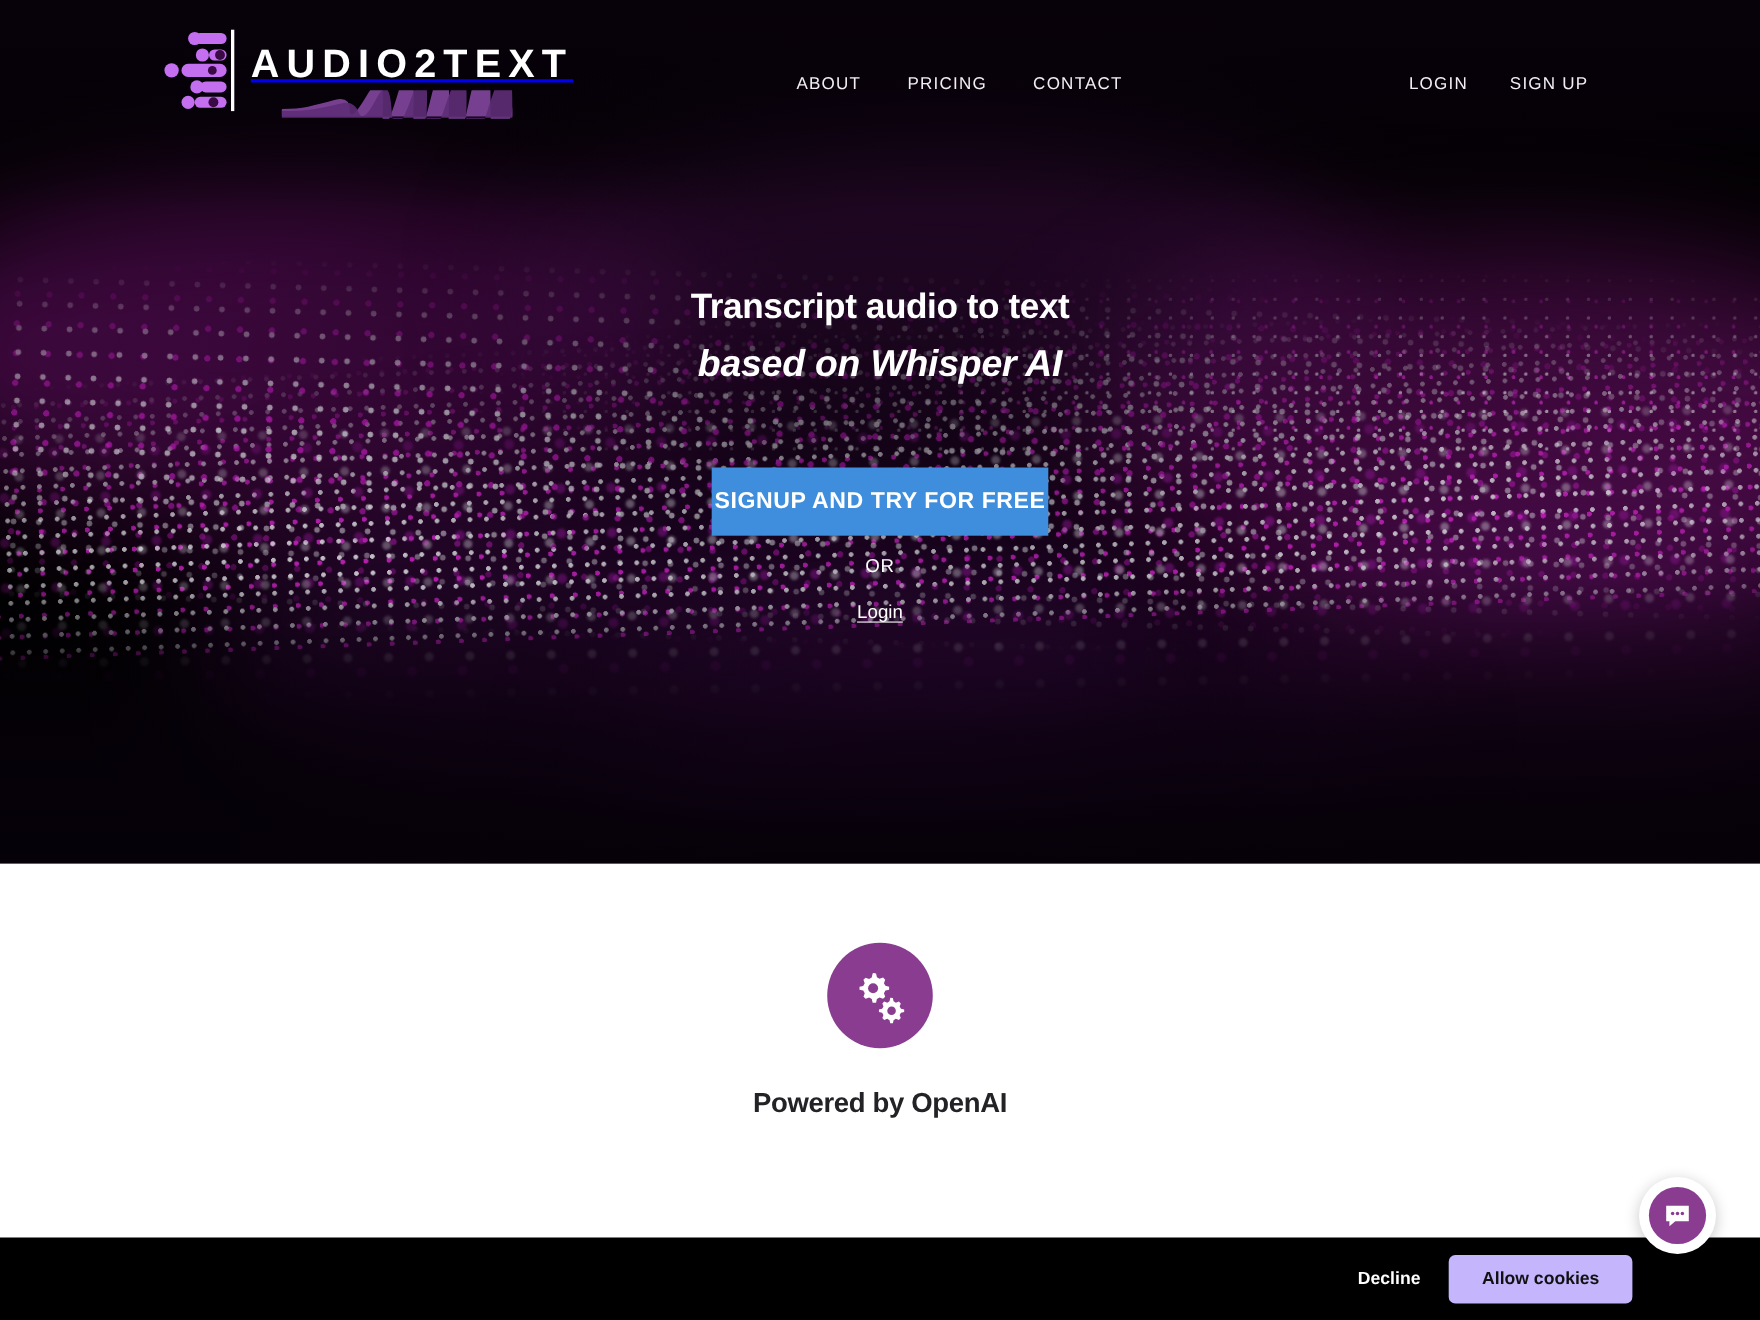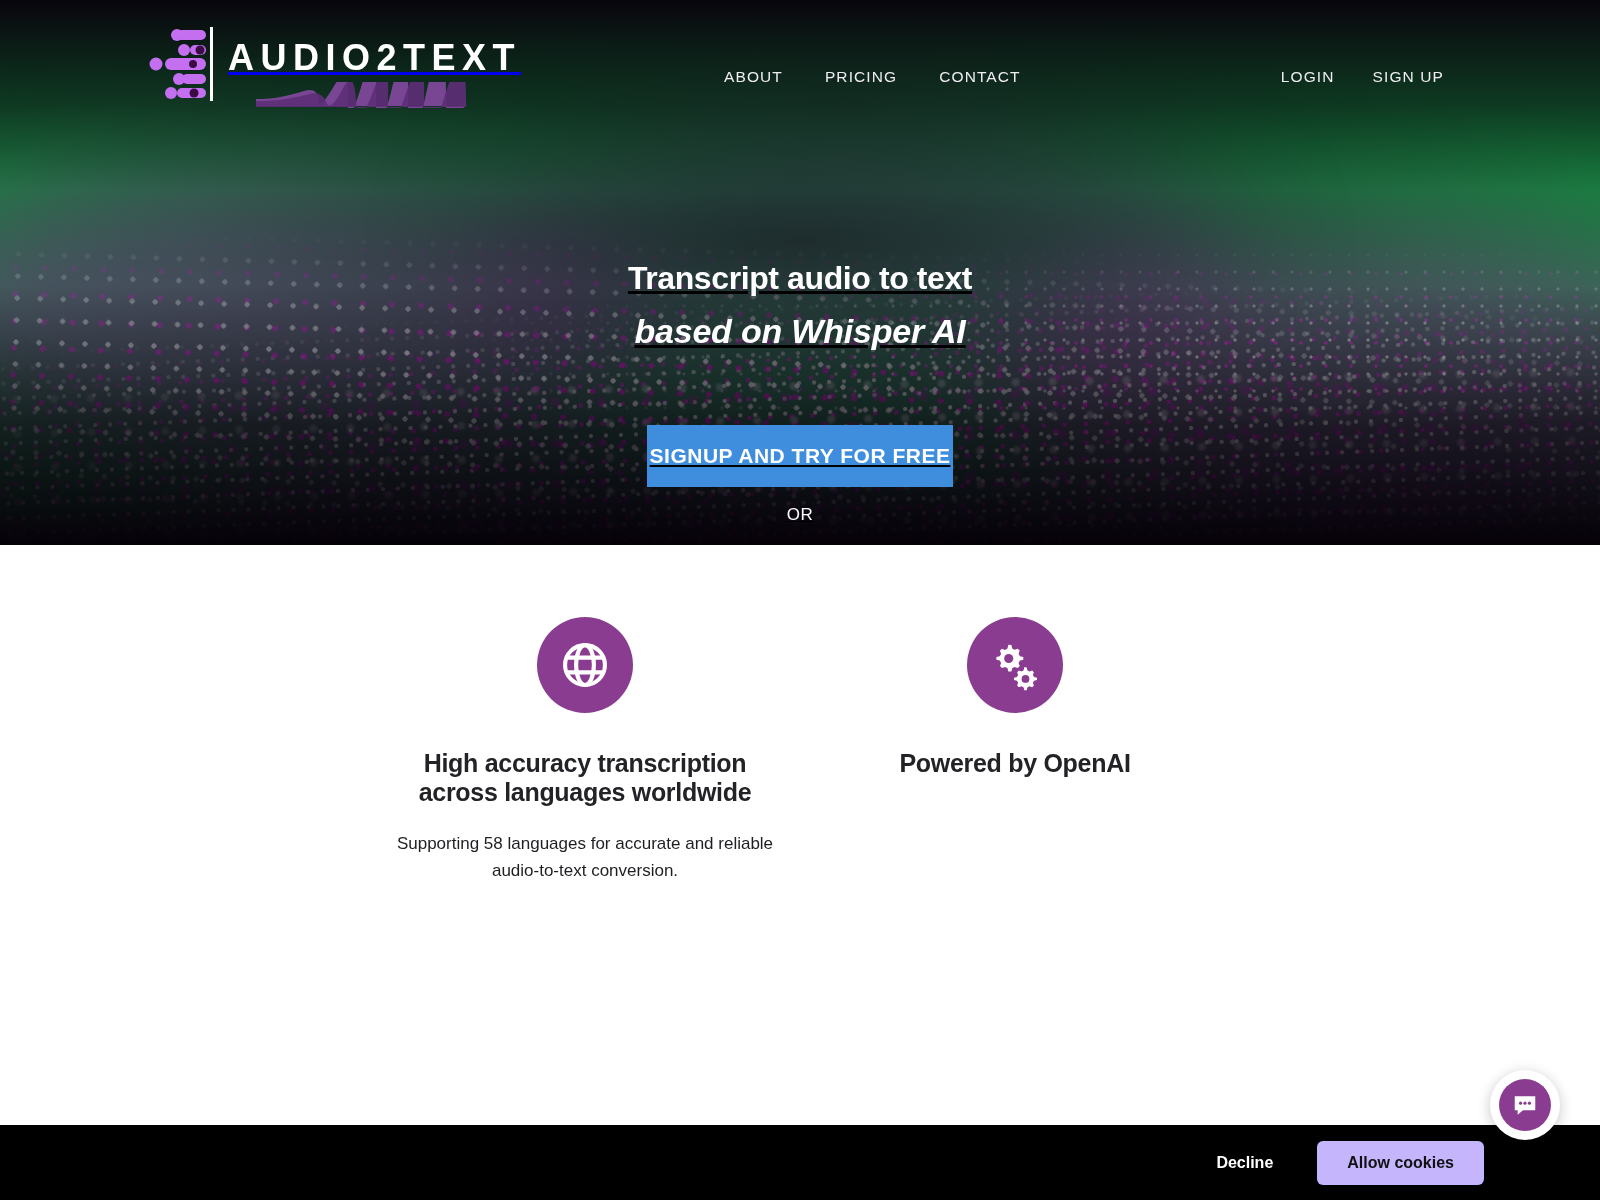--- a/index.html
+++ b/index.html
@@ -8,24 +8,23 @@
   body {
     font-family: "Liberation Sans", sans-serif;
     background:#ffffff;
     position:relative;
   }
 
   
   .hero {
     position:relative;
     width:1600px;
-    height:545px;
-    background:#15803d;
+    height:785px;
+    background:#000000;
     overflow:hidden;
-    text-decoration:underline;
   }
   
   .hero-bg { position:absolute; inset:0; overflow:hidden; }
   .glow {
     position:absolute;
     border-radius:50%;
     filter:blur(60px);
     pointer-events:none;
   }
   .g1 { left:-120px; top:170px;  width:760px; height:300px; background:rgba(150,20,150,.42); }
@@ -227,21 +226,21 @@
   .cookie-bar {
     position:absolute;
     left:0; bottom:0;
     width:1600px;
     height:75px;
     background:#000000;
     display:flex;
     align-items:center;
     justify-content:flex-end;
     padding-right:116px;
-    gap:38px;
+    gap:20px;
     z-index:30;
   }
   .decline-btn {
     background:transparent;
     border:none;
     color:#ffffff;
     font-size:16px;
     font-weight:700;
     font-family:inherit;
     cursor:pointer;
@@ -343,34 +342,20 @@
     <h1 class="hero-title">Transcript audio to text</h1>
     <p class="hero-sub">based on Whisper AI</p>
     <button class="cta-btn">SIGNUP AND TRY FOR FREE</button>
     <div class="or-text">OR</div>
     <a class="login-link" href="#">Login</a>
   </div>
 </section>
 
 <section class="features">
 
-  <div class="feature">
-    <div class="feature-icon">
-      <svg width="52" height="52" viewBox="0 0 24 24">
-        <g fill="none" stroke="#ffffff" stroke-width="1.9">
-          <circle cx="12" cy="12" r="9.2"></circle>
-          <ellipse cx="12" cy="12" rx="4.1" ry="9.2"></ellipse>
-          <line x1="2.9" y1="8.6" x2="21.1" y2="8.6"></line>
-          <line x1="2.9" y1="15.4" x2="21.1" y2="15.4"></line>
-        </g>
-      </svg>
-    </div>
-    <h3 class="feature-title">High accuracy transcription across languages worldwide</h3>
-    <p class="feature-desc">Supporting 58 languages for accurate and reliable audio-to-text conversion.</p>
-  </div>
 
   <div class="feature">
     <div class="feature-icon">
       <svg width="52" height="52" viewBox="0 0 24 24">
         <g fill="#ffffff">
           <path d="M9.1 2.6l1.25.22.35 1.55 1.1.63 1.48-.53.9.9-.53 1.48.63 1.1 1.55.35v1.27l-1.55.35-.63 1.1.53 1.48-.9.9-1.48-.53-1.1.63-.35 1.55H8.9l-.35-1.55-1.1-.63-1.48.53-.9-.9.53-1.48-.63-1.1L3.4 9.6V8.33l1.55-.35.63-1.1-.53-1.48.9-.9 1.48.53 1.1-.63.35-1.55z"></path>
           <circle cx="9.1" cy="8.97" r="2.1" fill="#8a3d90"></circle>
           <path d="M16.3 12.9l1.1.2.3 1.34.95.55 1.28-.46.78.78-.46 1.28.55.95 1.34.3v1.1l-1.34.3-.55.95.46 1.28-.78.78-1.28-.46-.95.55-.3 1.34h-1.1l-.3-1.34-.95-.55-1.28.46-.78-.78.46-1.28-.55-.95-1.34-.3v-1.1l1.34-.3.55-.95-.46-1.28.78-.78 1.28.46.95-.55.3-1.34z"></path>
           <circle cx="16.85" cy="18.42" r="1.8" fill="#8a3d90"></circle>
         </g>

